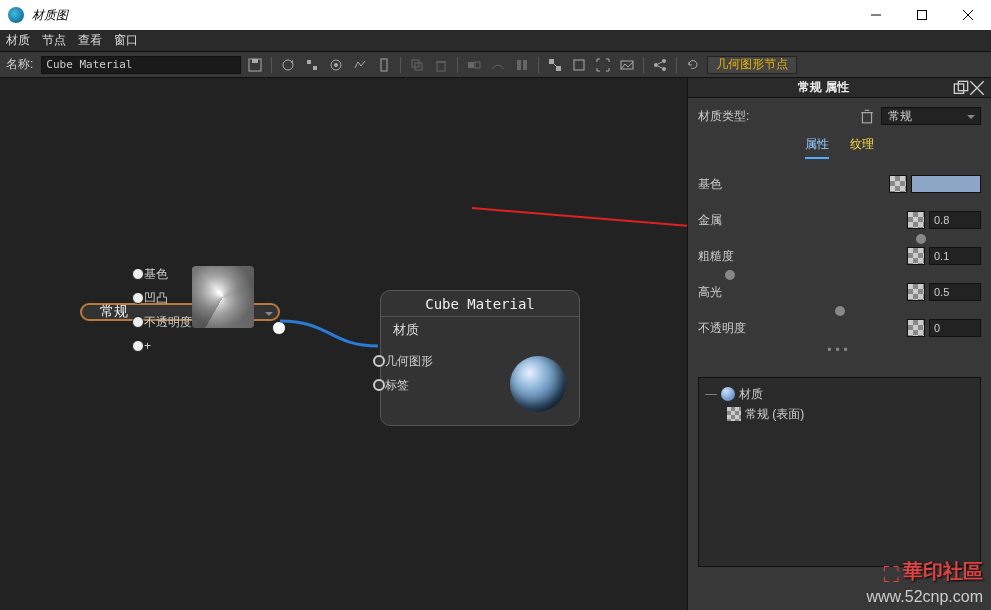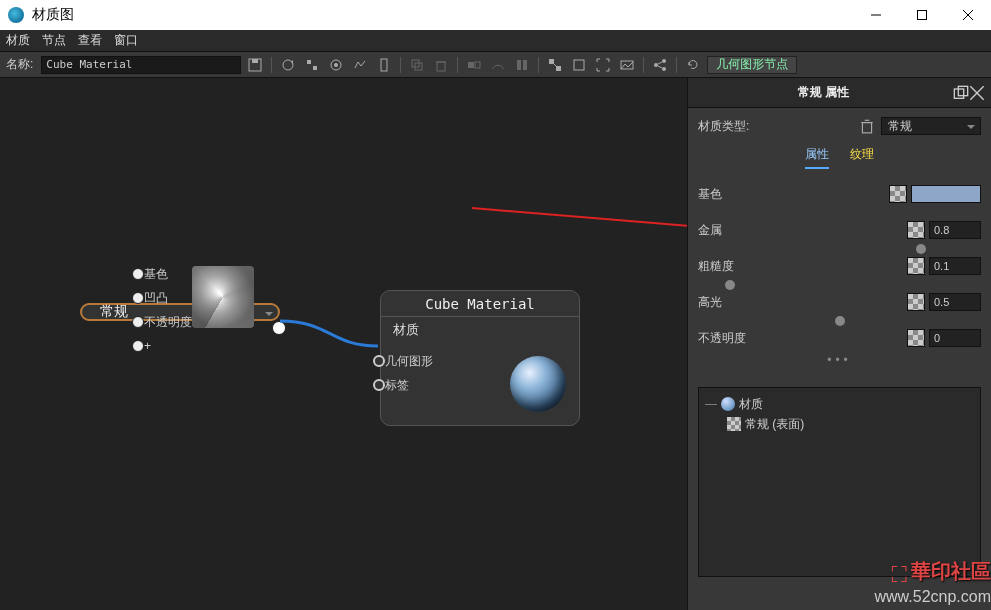--- a/index.html
+++ b/index.html
@@ -1,40 +1,40 @@
 <!DOCTYPE html>
 <html><head>
 <meta charset="utf-8">
 <style>
 * { margin: 0; padding: 0; box-sizing: border-box; font-family: "Microsoft YaHei", Arial, sans-serif; }
 body { width: 991px; height: 610px; background: #222; color: #ccc; font-size: 12px; overflow: hidden; position: relative; }
 
 .titlebar { height: 30px; background: #fff; display: flex; align-items: center; padding-left: 8px; color: #000; }
 .titlebar .app-icon { width: 16px; height: 16px; border-radius: 50%; background: radial-gradient(circle at 40% 40%, #4bd, #058); margin-right: 8px; }
-.titlebar .title { flex: 1; font-size: 14px; }
+.titlebar .title { flex: 1; font-size: 12px; font-style: italic; }
 .winbtns { display: flex; }
 .winbtn { width: 46px; height: 30px; display: flex; align-items: center; justify-content: center; cursor: pointer; }
 .winbtn svg { width: 10px; height: 10px; }
 
 .menubar { height: 22px; background: #2a2a2a; border-bottom: 1px solid #111; display: flex; align-items: center; padding: 0 6px; gap: 12px; color: #ddd; }
 .menubar span { cursor: pointer; }
 
 .toolbar { height: 26px; background: #383838; border-bottom: 1px solid #111; display: flex; align-items: center; padding: 0 6px; gap: 4px; }
 .toolbar .lbl { color: #ccc; margin-right: 4px; }
 .toolbar input.name { width: 200px; height: 18px; background: #1a1a1a; border: 1px solid #111; color: #ccc; padding: 0 4px; font-size: 11px; font-family: monospace; }
 .tb-icon { width: 20px; height: 18px; display: flex; align-items: center; justify-content: center; cursor: pointer; color: #aaa; }
 .tb-icon svg { width: 14px; height: 14px; }
 .tb-sep { width: 1px; height: 16px; background: #555; margin: 0 2px; }
-.toolbar .geo-btn { height: 18px; padding: 0 8px; background: #444; border: 1px solid #222; color: #86efac; display: flex; align-items: center; }
+.toolbar .geo-btn { height: 18px; padding: 0 8px; background: #444; border: 1px solid #222; color: #eab308; display: flex; align-items: center; }
 
 .content { position: absolute; top: 78px; bottom: 0; left: 0; right: 0; display: flex; }
 .canvas { flex: 1; background: #222; position: relative; }
 
 .props { width: 304px; background: #383838; border-left: 1px solid #111; display: flex; flex-direction: column; }
-.props-hdr { height: 30px; background: #2a2a2a; display: flex; align-items: center; padding: 0 6px; border-bottom: 1px solid #111; }
+.props-hdr { height: 20px; background: #2a2a2a; display: flex; align-items: center; padding: 0 6px; border-bottom: 1px solid #111; }
 .props-hdr .t { flex: 1; text-align: center; font-weight: bold; color: #eee; }
 .props-hdr .ico { width: 16px; height: 16px; display: flex; align-items: center; justify-content: center; color: #ccc; cursor: pointer; }
 
 .prop-body { padding: 8px 10px; }
 .prow { display: flex; align-items: center; margin-bottom: 10px; height: 20px; }
 .prow .plbl { width: 80px; color: #ccc; }
 .prow input.txt, .prow select { flex: 1; height: 18px; background: #222; border: 1px solid #111; color: #ccc; padding: 0 4px; font-size: 11px; }
 .prow .trash { width: 16px; height: 16px; margin-right: 6px; color: #aaa; cursor: pointer; }
 .sel { flex: 1; height: 18px; background: #222; border: 1px solid #111; color: #ccc; display: flex; align-items: center; padding: 0 6px; position: relative; }
 .sel::after { content: ''; position: absolute; right: 5px; top: 7px; border: 4px solid transparent; border-top-color: #888; }
@@ -79,21 +79,21 @@
 .thumb { width: 62px; height: 62px; margin: 4px 10px 0 0; background: radial-gradient(circle at 45% 45%, #fff 5%, #aaa 40%, #777 70%); border-radius: 4px; position: relative; overflow: hidden; }
 .thumb::after { content:''; position:absolute; inset:0; background: conic-gradient(from 210deg at 50% 50%, rgba(0,0,0,0.3), transparent 30%, rgba(0,0,0,0.25) 60%, transparent); }
 .sphere { width: 62px; height: 62px; margin: 4px 10px 0 0; display:flex; align-items:center; justify-content:center; }
 .sphere .ball { width: 56px; height: 56px; border-radius: 50%; background: radial-gradient(circle at 35% 30%, #e8f0ff 0%, #8bb4d8 30%, #3a5f85 70%, #1a2838 100%); box-shadow: inset -4px -6px 12px rgba(0,0,0,0.6); }
 .out-dot { position: absolute; width: 14px; height: 14px; border-radius: 50%; background: #fff; border: 1px solid #222; right: -8px; top: 16px; }
 
 .wire { position: absolute; left: 0; top: 0; pointer-events: none; }
 
 .arrow { position: absolute; pointer-events: none; }
 
-.watermark { position: absolute; right: 0; bottom: 4px; text-align: right; }
+.watermark { position: absolute; right: 8px; bottom: 4px; text-align: right; }
 .watermark .w1 { color: #d44; font-size: 20px; font-weight: bold; text-shadow: 1px 1px 2px #000; }
 .watermark .w2 { color: #ccc; font-size: 16px; }
 .watermark .logo { display:inline-block; color:#d44; font-size:22px; vertical-align:middle; margin-right:4px; }
 </style>
 </head>
 <body>
 
 <div class="titlebar">
   <div class="app-icon"></div>
   <div class="title">材质图</div>

